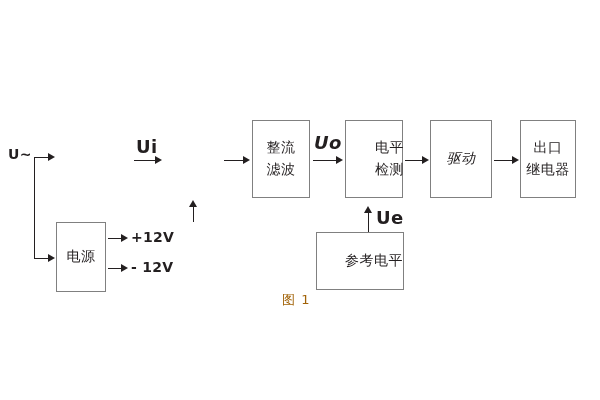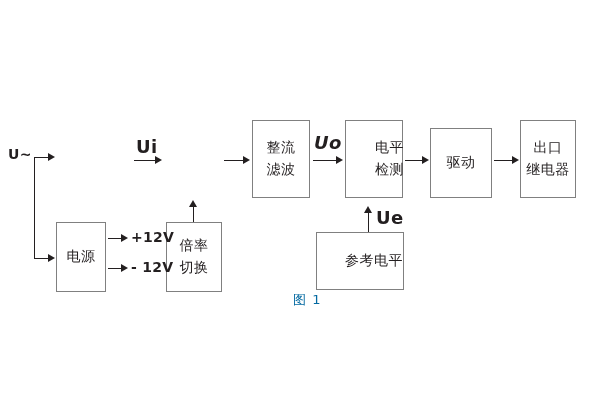--- a/index.html
+++ b/index.html
@@ -36,25 +36,24 @@
   }
   .label {
     position: absolute;
     color: #231f20;
     font-size: 18px;
     white-space: nowrap;
     letter-spacing: 0.3px;
   }
   .caption {
     position: absolute;
-    color: #0369a1;
+    color: #a16207;
     font-size: 13px;
     white-space: nowrap;
     letter-spacing: 1px;
-    margin-left: 11px;
   }
   
   .hline {
     position: absolute;
     height: 0;
     border-top: 1.4px solid #231f20;
   }
   .vline {
     position: absolute;
     width: 0;
@@ -85,37 +84,33 @@
   <div class="box" style="left:252px; top:120px; width:58px; height:78px;">
     <span class="ln">整流</span>
     <span class="ln">滤波</span>
   </div>
 
   <div class="box" style="left:345px; top:120px; width:58px; height:78px;padding-left:31px;">
     <span class="ln">电平</span>
     <span class="ln">检测</span>
   </div>
 
-  <div class="box" style="left:430px; top:128px; width:62px; height:70px;">
+  <div class="box" style="left:430px; top:120px; width:62px; height:78px;font-style:italic;">
     <span class="ln">驱动</span>
   </div>
 
   <div class="box" style="left:520px; top:120px; width:56px; height:78px;text-align:right;">
     <span class="ln">出口</span>
     <span class="ln">继电器</span>
   </div>
 
   <div class="box" style="left:56px; top:222px; width:50px; height:70px;justify-content:center;">
     <span class="ln">电源</span>
   </div>
 
-  <div class="box" style="left:166px; top:222px; width:56px; height:70px;">
-    <span class="ln">倍率</span>
-    <span class="ln">切换</span>
-  </div>
 
   <div class="box" style="left:316px; top:232px; width:88px; height:58px;align-items:flex-end;">
     <span class="ln">参考电平</span>
   </div>
 
   <div class="label" style="left:8px; top:146px; font-size:14px; font-weight:bold;">U~</div>
 
   <div class="vline" style="left:34px; top:157px; height:101px;"></div>
 
   <div class="hline" style="left:34px; top:157px; width:15px;"></div>

